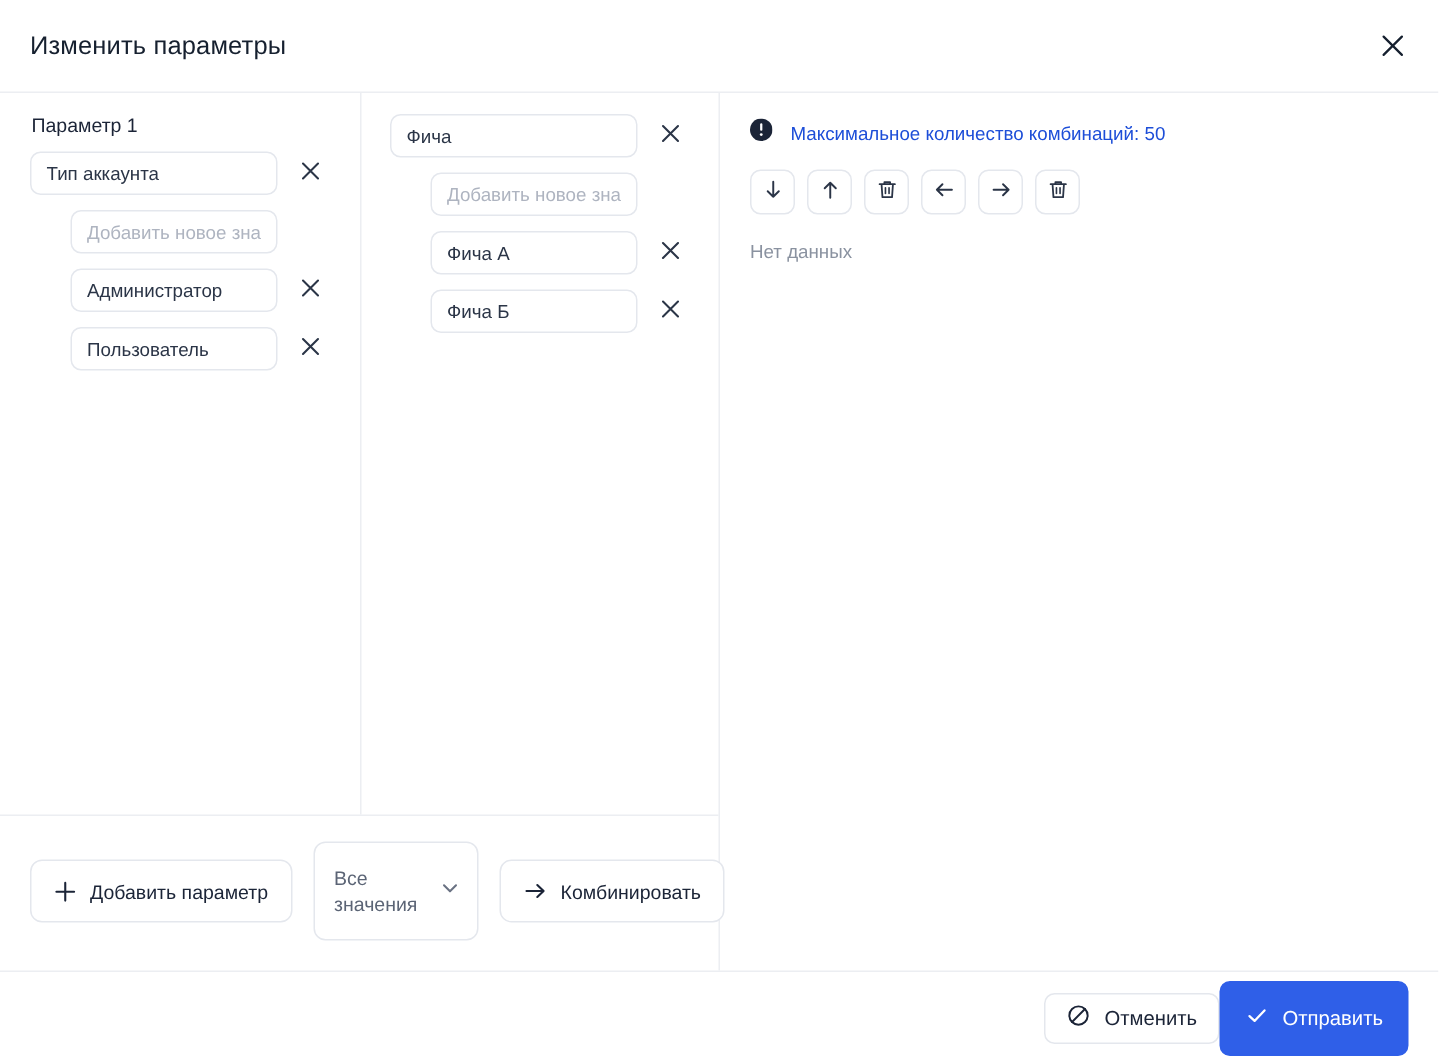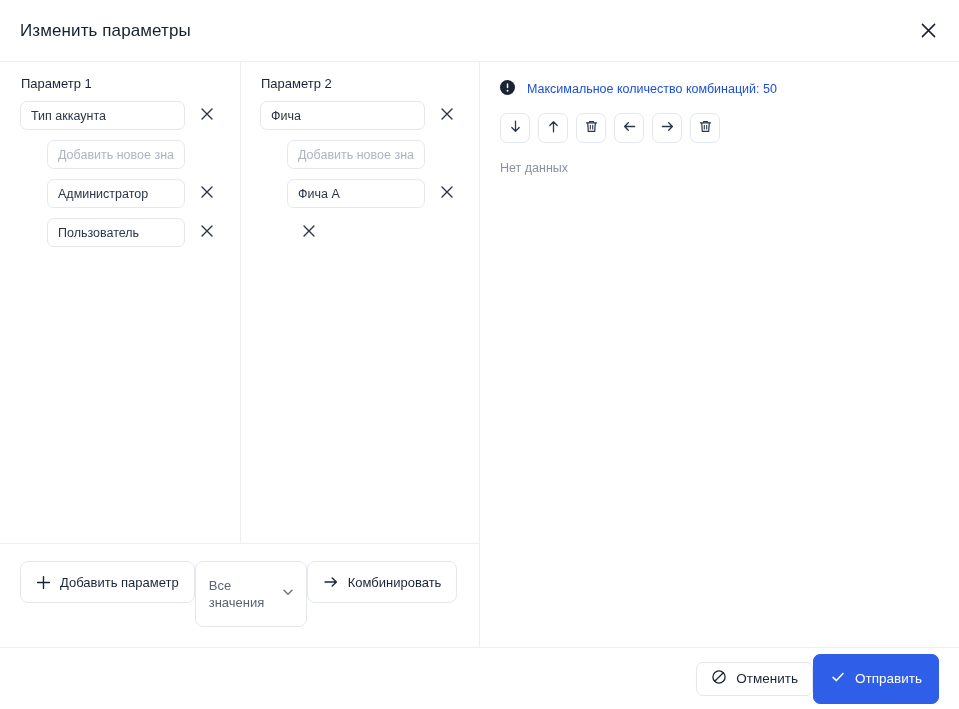--- a/index.html
+++ b/index.html
@@ -117,20 +117,22 @@
     border-radius: 5px; padding: 0;
   }
   .x-spacer { width: 26px; margin-left: 9px; flex: 0 0 26px; }
 
   
   .params-actions {
     flex: 0 0 auto;
     border-top: 1px solid #eceef2;
     padding: 17px 20px 20px 20px;
     display: flex;
+    align-items: center;
+    gap: 14px;
   }
   .btn {
     display: inline-flex;
     align-items: center;
     gap: 9px;
     border: 1px solid #e4e7ed;
     background: #ffffff;
     border-radius: 8px;
     font-family: inherit;
     font-size: 13px;
@@ -298,21 +300,20 @@
               <span>
                 <svg width="14" height="14" viewBox="0 0 14 14" fill="none">
                   <path d="M2 2 L12 12 M12 2 L2 12" stroke="#2b3547" stroke-width="1.4" stroke-linecap="round"></path>
                 </svg>
               </span>
             </button>
           </div>
         </div>
 
         <div class="param-col">
-          <div class="param-label">Параметр 2</div>
 
           <div class="row">
             <input class="txt-input" value="Фича" style="">
             <button class="x-btn">
               <span>
                 <svg width="14" height="14" viewBox="0 0 14 14" fill="none">
                   <path d="M2 2 L12 12 M12 2 L2 12" stroke="#2b3547" stroke-width="1.4" stroke-linecap="round"></path>
                 </svg>
               </span>
             </button>
@@ -328,20 +329,21 @@
             <button class="x-btn">
               <span>
                 <svg width="14" height="14" viewBox="0 0 14 14" fill="none">
                   <path d="M2 2 L12 12 M12 2 L2 12" stroke="#2b3547" stroke-width="1.4" stroke-linecap="round"></path>
                 </svg>
               </span>
             </button>
           </div>
 
           <div class="row indent">
+            <input class="txt-input" value="Фича Б" style="">
             <button class="x-btn">
               <span>
                 <svg width="14" height="14" viewBox="0 0 14 14" fill="none">
                   <path d="M2 2 L12 12 M12 2 L2 12" stroke="#2b3547" stroke-width="1.4" stroke-linecap="round"></path>
                 </svg>
               </span>
             </button>
           </div>
         </div>
 

